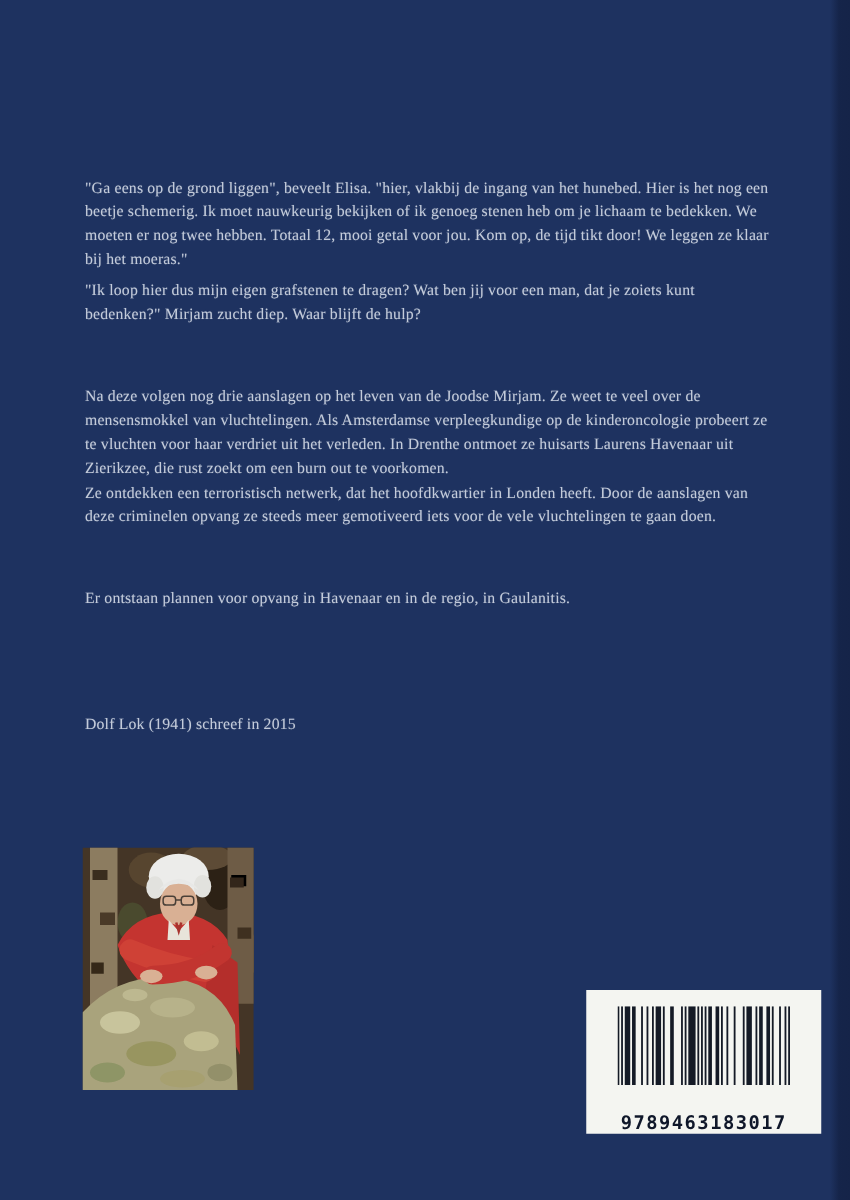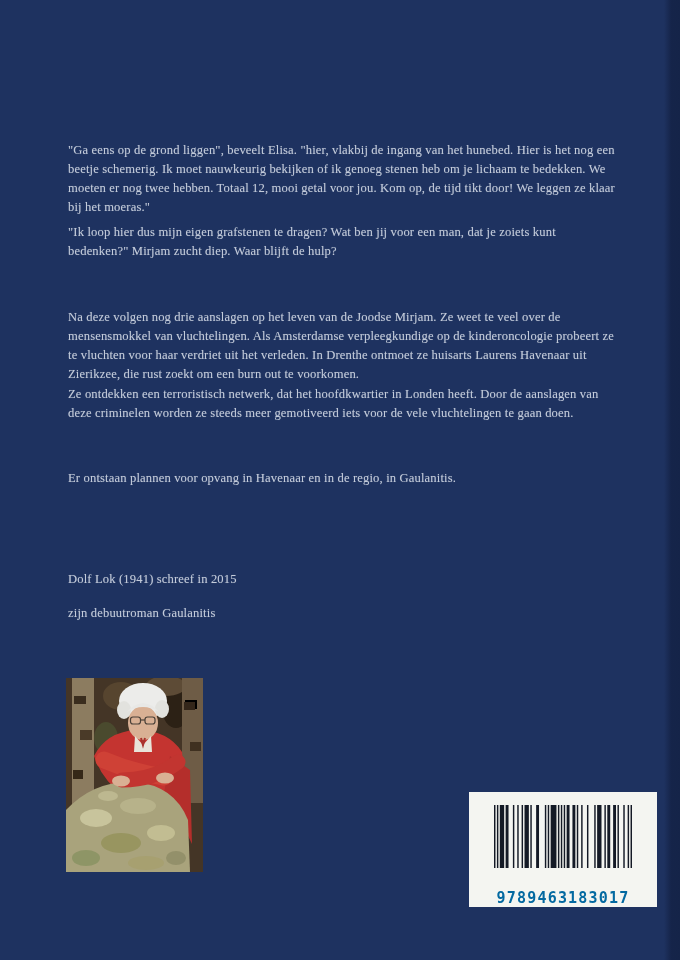--- a/index.html
+++ b/index.html
@@ -44,44 +44,43 @@
     padding-top:13px;
     display:flex;flex-direction:column;align-items:center;
   }
   .barcode-bars{width:138px;height:72px;display:block;}
   .barcode-number{
     margin-top:21px;
     font-family:"DejaVu Sans Mono", monospace;
     font-weight:bold;
     font-size:15px;
     letter-spacing:1.2px;
-    color:#0369a1;
+    color:#0f172a;
     white-space:nowrap;
   }
   .right-shade{
     position:absolute;
     top:0;right:0;
     width:16px;height:100%;
     background:linear-gradient(to right, rgba(8,16,40,0) 0%, rgba(8,16,40,.40) 45%, rgba(8,16,40,.42) 100%);
     pointer-events:none;
   }
 </style>
 </head>
 <body>
 
 <div class="cover">
 
   <div class="blurb p1">"Ga eens op de grond liggen", beveelt Elisa. "hier, vlakbij de ingang van het hunebed. Hier is het nog een beetje schemerig. Ik moet nauwkeurig bekijken of ik genoeg stenen heb om je lichaam te bedekken. We moeten er nog twee hebben. Totaal 12, mooi getal voor jou. Kom op, de tijd tikt  door! We leggen ze klaar bij het moeras."</div>
   <div class="blurb p2">"Ik loop hier dus mijn eigen grafstenen te dragen? Wat ben jij voor een man, dat je zoiets kunt bedenken?" Mirjam zucht diep. Waar blijft de hulp?</div>
   <div class="blurb p3">Na deze volgen nog drie aanslagen op het leven van de Joodse Mirjam. Ze weet te veel over de mensensmokkel van vluchtelingen. Als Amsterdamse verpleegkundige op de kinderoncologie probeert ze te vluchten voor haar verdriet uit het verleden. In Drenthe ontmoet ze huisarts Laurens Havenaar uit Zierikzee, die rust zoekt om een burn out te voorkomen.</div>
-  <div class="blurb p4">Ze ontdekken een terroristisch netwerk, dat het hoofdkwartier in Londen heeft. Door de aanslagen van deze criminelen worden ze steeds meer gemotiveerd iets voor de vele vluchtelingen te gaan doen.</div>
+  <div class="blurb p4">Ze ontdekken een terroristisch netwerk, dat het hoofdkwartier in Londen heeft. Door de aanslagen van deze criminelen opvang ze steeds meer gemotiveerd iets voor de vele vluchtelingen te gaan doen.</div>
   <div class="blurb p5">Er ontstaan plannen voor opvang in Havenaar en in de regio, in Gaulanitis.</div>
 
   <div class="blurb author1">Dolf Lok (1941) schreef in 2015</div>
-  <div class="blurb author2">zijn debuutroman Gaulanitis</div>
 
   <svg class="photo" viewBox="0 0 137 194" role="img" aria-label="Author with white hair and glasses, wearing a red sweater, leaning with crossed arms on a mossy hunebed boulder in a forest">
 
     <rect x="0" y="0" width="137" height="194" fill="#443526"></rect>
     <ellipse cx="55" cy="18" rx="18" ry="14" fill="#57452f"></ellipse>
     <ellipse cx="110" cy="30" rx="14" ry="20" fill="#2c2115"></ellipse>
     <ellipse cx="40" cy="60" rx="12" ry="16" fill="#4a4a2e"></ellipse>
     <ellipse cx="128" cy="85" rx="12" ry="22" fill="#63503a"></ellipse>
     <ellipse cx="100" cy="8" rx="20" ry="10" fill="#5d4b36"></ellipse>
 

